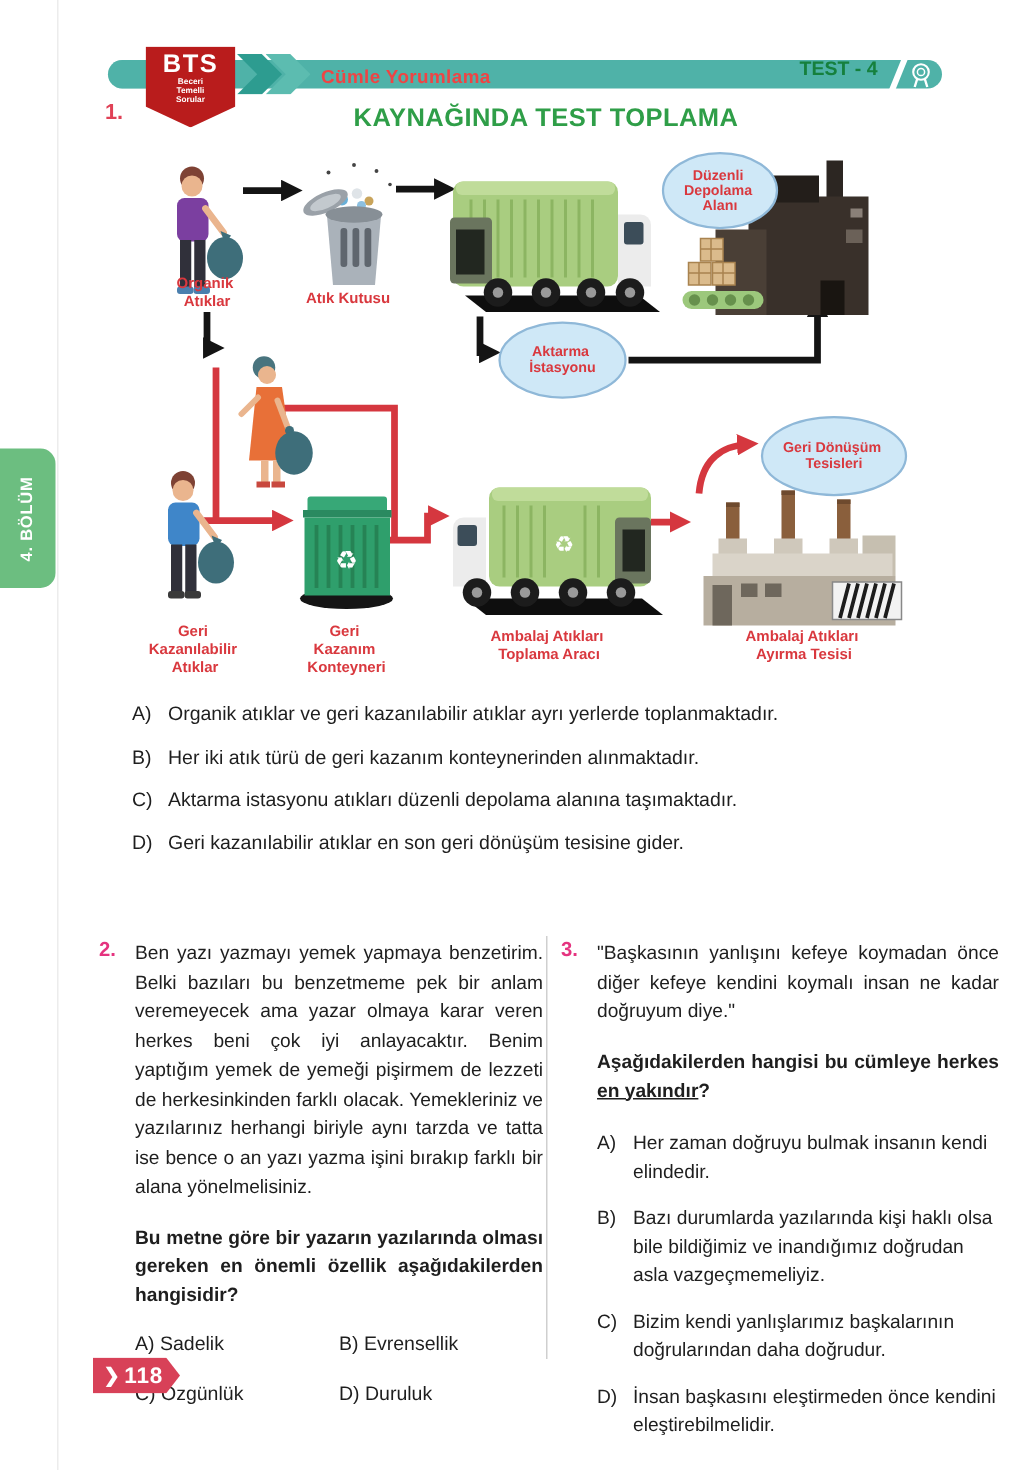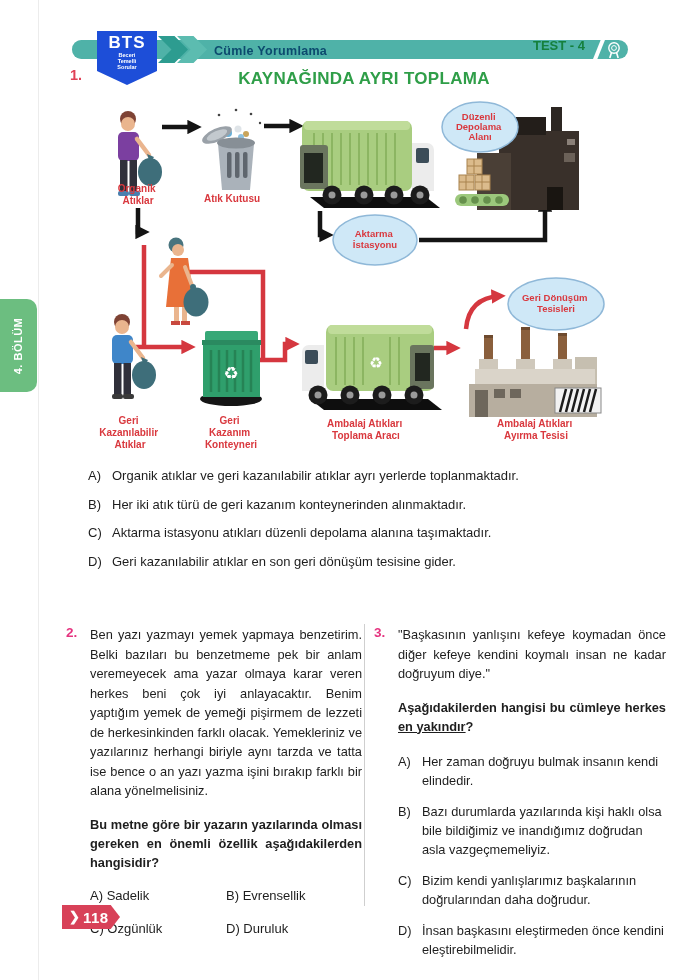--- a/index.html
+++ b/index.html
@@ -3,29 +3,29 @@
 <meta charset="utf-8">
 <style>
   html,body{margin:0;padding:0;background:#9a9a9a;}
   .page{position:relative;width:688px;height:980px;background:#ffffff;overflow:hidden;
         font-family:"Liberation Sans",sans-serif;color:#1e1e1e;}
   .vline-left{position:absolute;left:38px;top:0;width:1px;height:980px;background:#ececec;}
 
   
   .header-bar{position:absolute;left:72px;top:40px;width:556px;height:19px;background:#4fb2a8;border-radius:10px;}
   .header-cap{position:absolute;left:72px;top:40px;width:36px;height:19px;background:#abd7d1;border-radius:10px 0 0 10px;}
-  .bts-badge{position:absolute;left:97px;top:31px;width:60px;height:54px;background:#1d4ed8;
+  .bts-badge{position:absolute;left:97px;top:31px;width:60px;height:54px;background:#b91c1c;
              clip-path:polygon(0 0,100% 0,100% 74%,50% 100%,0 74%);text-align:center;color:#fff;z-index:3;}
   .bts-badge .t{font-size:17px;font-weight:900;line-height:19px;margin-top:2px;letter-spacing:1px;}
   .bts-badge .s{font-size:5.5px;line-height:6px;font-weight:bold;}
   .chev{position:absolute;top:36px;width:30px;height:27px;z-index:2;
         clip-path:polygon(0 0,55% 0,100% 50%,55% 100%,0 100%,45% 50%);}
   .chev1{left:158px;background:#2d9c90;}
   .chev2{left:177px;background:#5cbcb0;}
-  .header-title{position:absolute;left:214px;top:44px;color:#0c4a6e;font-weight:bold;font-size:12.5px;z-index:2;letter-spacing:.3px;}
+  .header-title{position:absolute;left:214px;top:44px;color:#ef4444;font-weight:bold;font-size:12.5px;z-index:2;letter-spacing:.3px;}
   .test-label{position:absolute;left:533px;top:38px;color:#15803d;font-weight:bold;font-size:13px;z-index:2;}
   .slash{position:absolute;left:597px;top:38px;width:4px;height:23px;background:#fff;transform:rotate(22deg);z-index:2;}
   .medal{position:absolute;left:605px;top:41px;z-index:2;}
 
   
   .chapter-tab{position:absolute;left:0;top:299px;width:37px;height:93px;background:#6cbe80;
                border-radius:0 10px 10px 0;display:flex;align-items:center;justify-content:center;z-index:2;}
   .chapter-tab span{transform:rotate(-90deg);white-space:nowrap;color:#fff;font-weight:bold;font-size:11px;letter-spacing:.5px;}
 
   
@@ -85,21 +85,21 @@
     <circle cx="9" cy="7" r="5.2" fill="none" stroke="#fff" stroke-width="1.4"></circle>
     <circle cx="9" cy="7" r="2.4" fill="none" stroke="#fff" stroke-width="1"></circle>
     <path d="M6.5,11.5 L4.8,17 M11.5,11.5 L13.2,17" stroke="#fff" stroke-width="1.6" fill="none"></path>
   </svg>
 
   <div class="chapter-tab">
     <span>4. BÖLÜM</span>
   </div>
 
   <div class="q1-number">1.</div>
-  <div class="q-title">KAYNAĞINDA AYRI TOPLAMA</div>
+  <div class="q-title">KAYNAĞINDA TEST TOPLAMA</div>
 
   <svg class="diagram" width="565" height="370" viewBox="0 0 565 370">
     <defs>
       <marker id="mb" viewBox="0 0 10 10" refX="6" refY="5" markerWidth="3.2" markerHeight="3.2" orient="auto-start-reverse">
         <path d="M0,0 L10,5 L0,10 z" fill="#141414"></path>
       </marker>
       <marker id="mr" viewBox="0 0 10 10" refX="6" refY="5" markerWidth="3.2" markerHeight="3.2" orient="auto-start-reverse">
         <path d="M0,0 L10,5 L0,10 z" fill="#d5373f"></path>
       </marker>
     </defs>

